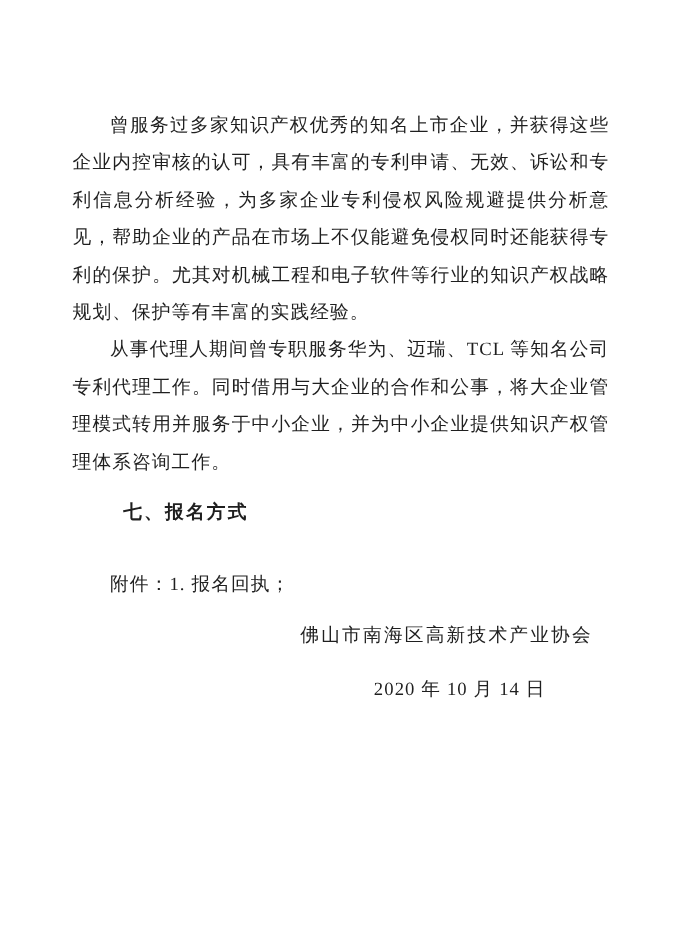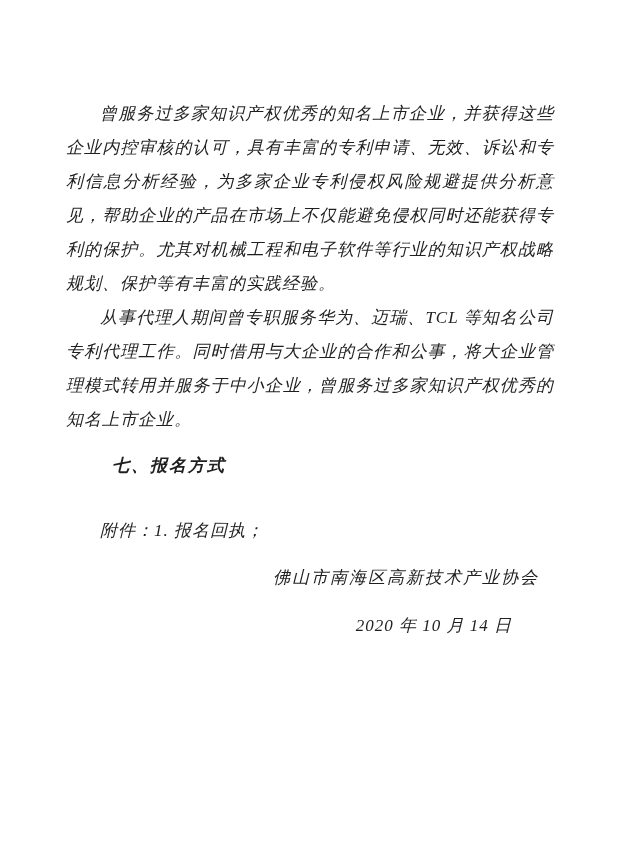--- a/index.html
+++ b/index.html
@@ -16,21 +16,20 @@
     background: var(--page-bg);
     overflow: hidden;
   }
   .page {
     position: relative;
     width: 620px;
     height: 857px;
     background: var(--page-bg);
     color: var(--text-color);
     font-family: "Liberation Serif", "DejaVu Serif", serif;
-    font-style: italic;
   }
   .content {
     position: absolute;
     left: 66px;
     top: 97px;
     width: 488px;
   }
   .body-para {
     margin: 0;
     font-size: 17px;
@@ -61,33 +60,33 @@
     text-indent: 2em;
   }
   .signature {
     margin: 15px;
     font-size: 17px;
     line-height: 33px;
     letter-spacing: 2px;
     text-align: right;
   }
   .date {
-    margin: 0;
+    margin: 16px;
     padding-right: 42px;
     font-size: 17px;
     line-height: 33px;
     letter-spacing: 1px;
     text-align: right;
   }
 </style>
 </head>
 <body>
 
 <div class="page">
   <div class="content">
     <p class="body-para">曾服务过多家知识产权优秀的知名上市企业，并获得这些企业内控审核的认可，具有丰富的专利申请、无效、诉讼和专利信息分析经验，为多家企业专利侵权风险规避提供分析意见，帮助企业的产品在市场上不仅能避免侵权同时还能获得专利的保护。尤其对机械工程和电子软件等行业的知识产权战略规划、保护等有丰富的实践经验。</p>
-    <p class="body-para">从事代理人期间曾专职服务华为、迈瑞、TCL 等知名公司专利代理工作。同时借用与大企业的合作和公事，将大企业管理模式转用并服务于中小企业，曾服务过多家知识产权优秀的知名上市企业。</p>
+    <p class="body-para">从事代理人期间曾专职服务华为、迈瑞、TCL 等知名公司专利代理工作。同时借用与大企业的合作和公事，将大企业管理模式转用并服务于中小企业，并为中小企业提供知识产权管理体系咨询工作。</p>
     <h2 class="section-heading">七、报名方式</h2>
     <p class="attachment">附件：1. 报名回执；</p>
     <p class="signature">佛山市南海区高新技术产业协会</p>
     <p class="date">2020 年 10 月 14 日</p>
   </div>
 </div>
 
 </body></html>

